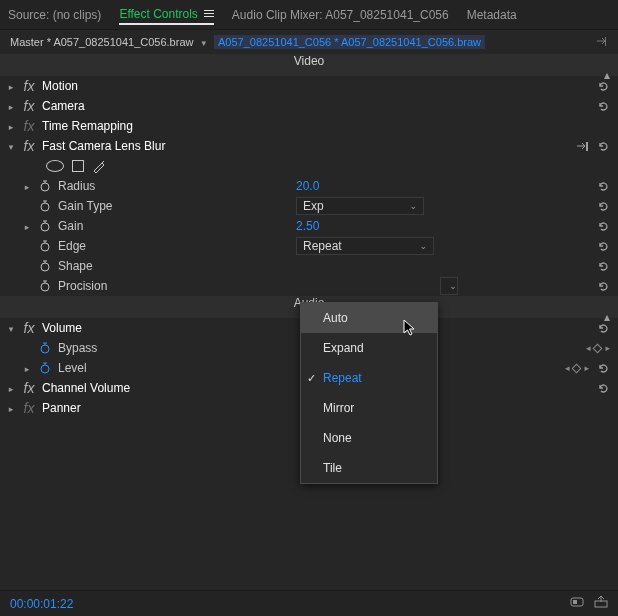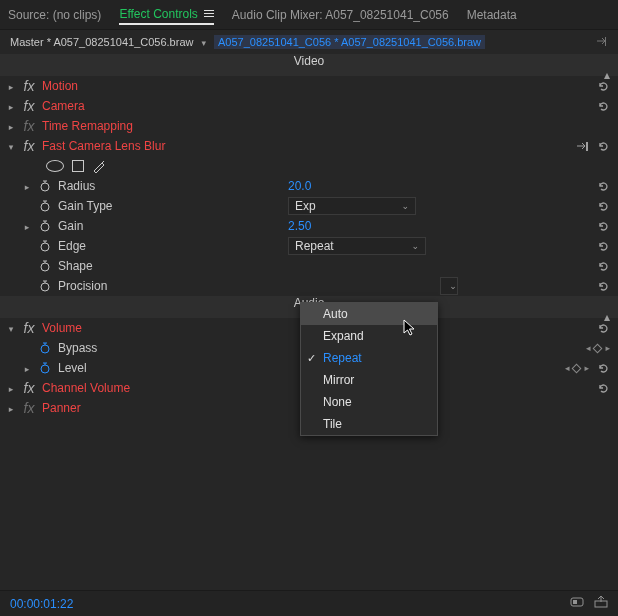--- a/index.html
+++ b/index.html
@@ -16,36 +16,36 @@
   .chev { color: #9a9a9a; }
   .gicon { margin-left: auto; opacity: 0.6; }
   .section-header { display: flex; align-items: center; height: 22px; padding: 0 8px; background: #2e2e2e; color: #d0d0d0; flex-direction: column; }
   .section-header .tri { margin-left: auto; opacity: 0.7; }
   .row { display: flex; align-items: center; height: 20px; padding: 0 8px 0 6px; gap: 6px; font-size: 12px; }
   .tw { width: 10px; text-align: center; color: #9a9a9a; cursor: pointer; }
   .twdown::before { content: "▾"; font-size: 9px; }
   .twright::before { content: "▸"; font-size: 9px; }
   .fx { font-size: 14px; font-style: italic; color: #b0b0b0; width: 14px; text-align: center; }
   .fx.dim { color: #6c6c6c; }
-  .label { color: #ef4444; flex: 0 0 auto; }
-  .valcol { position: absolute; left: 288px; }
+  .label { color: #ffffff; flex: 0 0 auto; }
+  .valcol { position: absolute; left: 296px; }
   .bluenum { color: #2a8fff; cursor: ns-resize; }
   .select { display: inline-flex; align-items: center; justify-content: space-between; background: #232323; border: 1px solid #3a3a3a; height: 18px; padding: 0 6px; color: #d8d8d8; cursor: pointer; }
   .select .sd { font-size: 9px; color: #9a9a9a; margin-left: 8px; }
   .endicons { margin-left: auto; display: flex; align-items: center; gap: 8px; opacity: 0.75; }
   .reset svg, .pin svg, .kf svg, .stopwatch svg, .eyed svg { display: block; }
   .stopwatch { width: 14px; display: flex; justify-content: center; }
   .stopwatch.blue circle, .stopwatch.blue path { stroke: #2a8fff; }
   .shaperow { padding-left: 46px; gap: 8px; }
   .shapeicon { border: 1px solid #c8c8c8; height: 12px; display: inline-block; }
   .ellipse { width: 18px; border-radius: 50%/50%; }
   .square { width: 12px; }
   .indent1 .label { color: #c8c8c8; }
   .dropdown { position: absolute; left: 300px; top: 272px; width: 138px; background: #2a2a2a; border: 1px solid #4a4a4a; box-shadow: 0 2px 8px rgba(0,0,0,0.6); z-index: 50; }
-  .ddrow { display: flex; align-items: center; height: 22px; padding: 0 10px 0 22px; color: #e2e2e2; cursor: pointer; position: relative; }
+  .ddrow { display: flex; align-items: center; height: 30px; padding: 0 10px 0 22px; color: #e2e2e2; cursor: pointer; position: relative; }
   .ddrow.hover { background: #4a4a4a; }
   .ddrow.sel { color: #2a8fff; }
   .ddrow .chk { position: absolute; left: 6px; color: #e0e0e0; font-size: 11px; }
   .cursor { position: absolute; left: 403px; top: 289px; z-index: 60; pointer-events: none; }
   .footer { height: 26px; display: flex; align-items: center; padding: 0 10px; background: #232323; border-top: 1px solid #1a1a1a; }
   .tc { color: #2a8fff; font-size: 12px; }
   .footer .fr { margin-left: auto; display: flex; gap: 10px; opacity: 0.7; }
   .panel { position: relative; }
   .keynav { display: flex; align-items: center; gap: 4px; }
   .keynav span { font-size: 9px; color: #aaa; cursor: pointer; }

